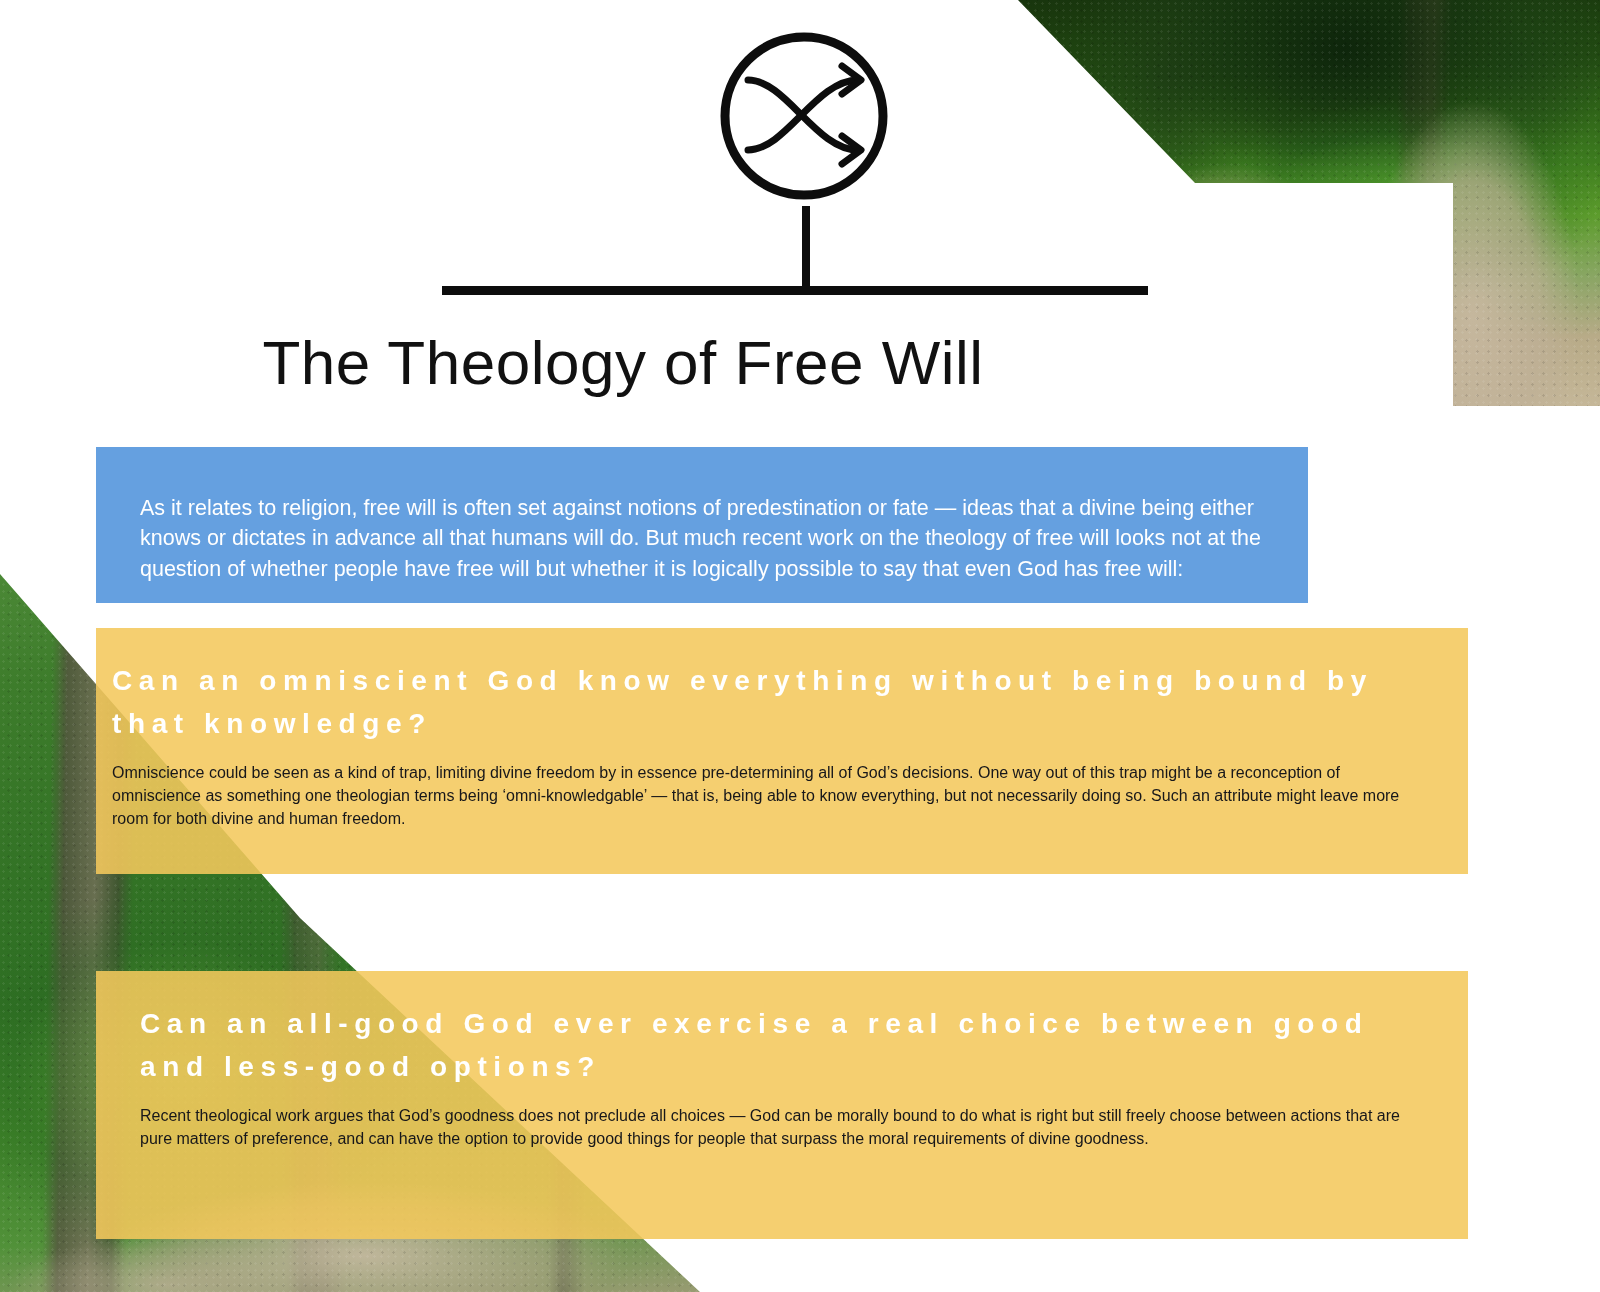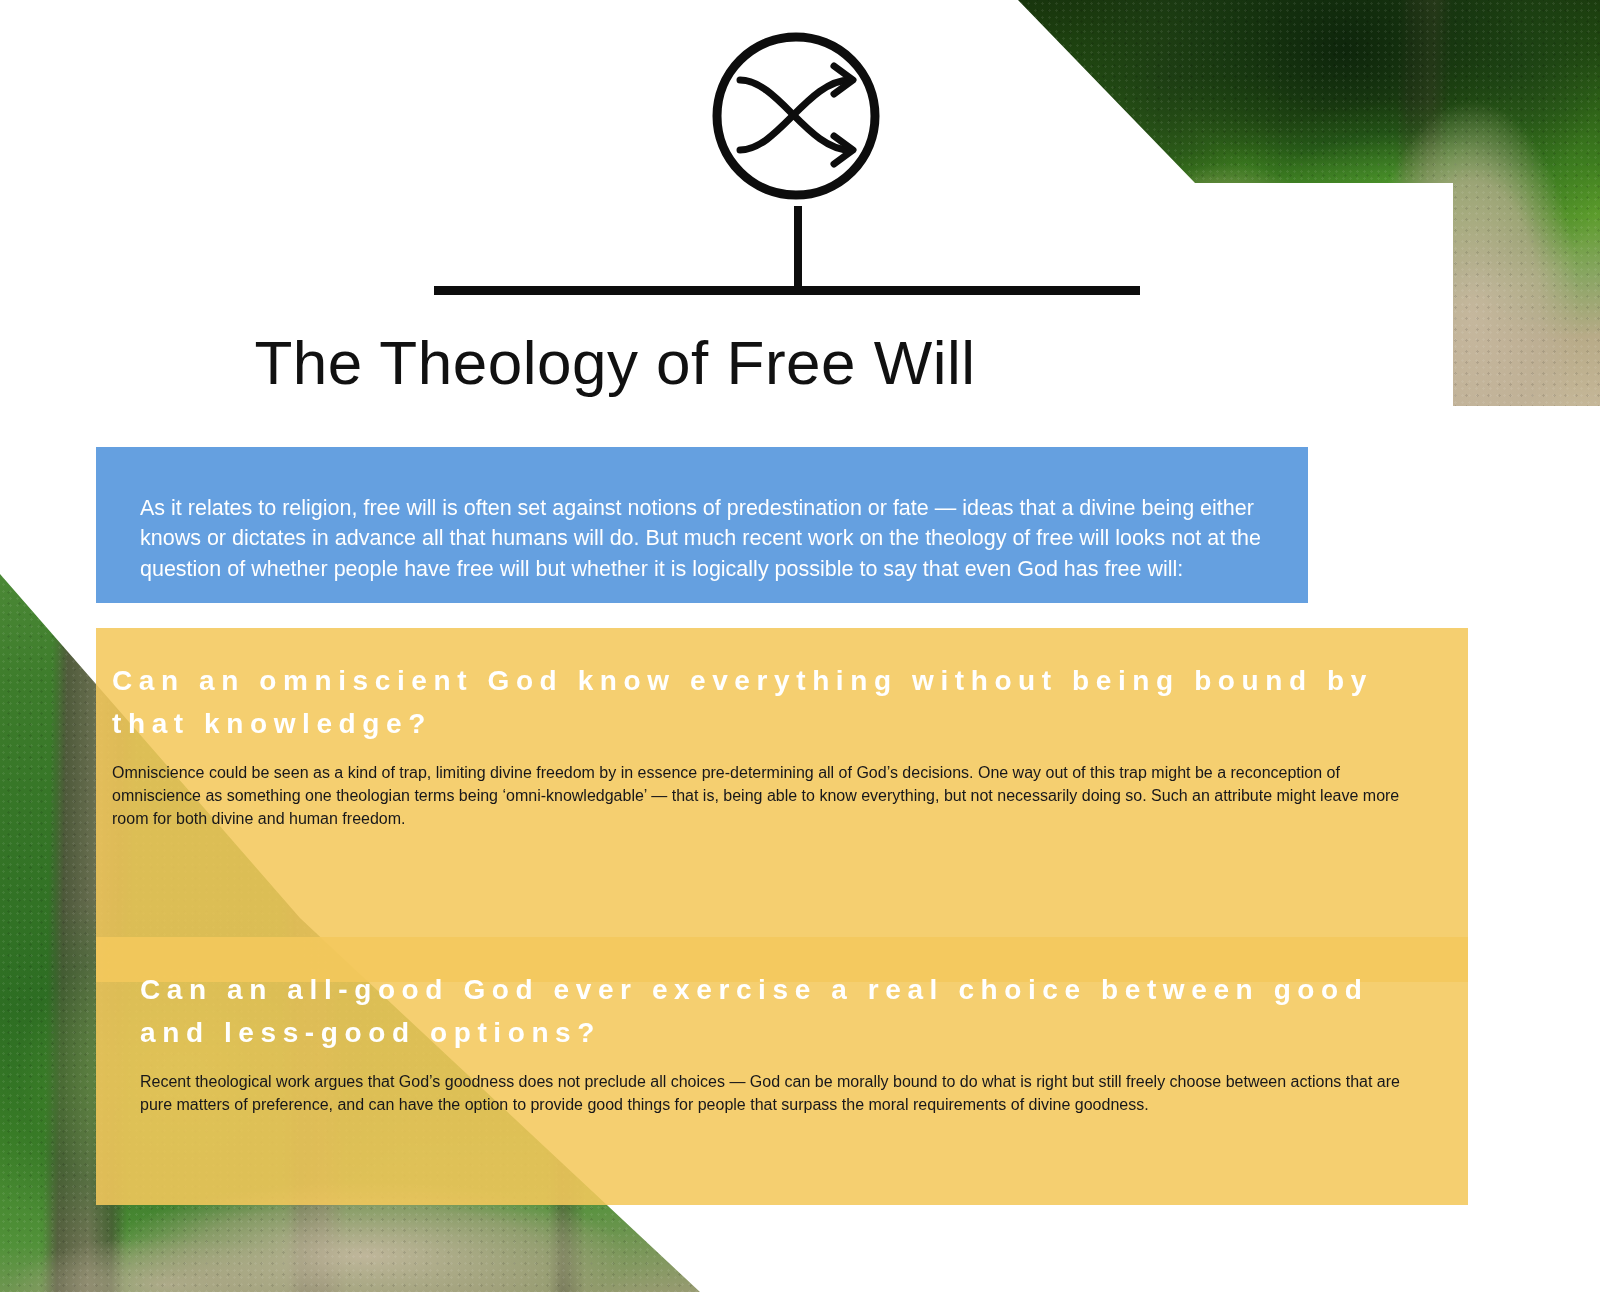--- a/index.html
+++ b/index.html
@@ -92,21 +92,21 @@
       
       radial-gradient(ellipse 60px 120px at 30% 22%, rgba(236,240,228,0.55) 0%, rgba(0,0,0,0) 70%),
       radial-gradient(ellipse 40px 80px at 58% 16%, rgba(232,238,226,0.45) 0%, rgba(0,0,0,0) 70%),
       linear-gradient(175deg, #4e8a38 0%, #3e7c2c 16%, #357427 36%, #2f6f24 56%, #3d8129 72%, #52913a 86%, #9c9c76 100%);
     filter: saturate(1.02);
   }
 
   
   #header {
     position: absolute;
-    left: 0;
+    left: 8px;
     top: 0;
     width: 1404px;
     height: 420px;
   }
   #logo-wrap {
     position: absolute;
     left: 420px;
     top: 18px;
     width: 730px;
     height: 270px;
@@ -167,22 +167,22 @@
     color: #ffffff;
     font-weight: 400;
   }
 
   .qa-block {
     left: 96px;
     width: 1372px;
     background: rgba(244, 200, 92, 0.88);
     padding: 32px 44px 24px 44px;
   }
-  #qa-block-1 { top: 628px; height: 354px; padding-left: 16px; }
-  #qa-block-2 { top: 937px; height: 268px; }
+  #qa-block-1 { top: 628px; height: 246px; padding-left: 16px; }
+  #qa-block-2 { top: 971px; height: 268px; }
 
   .qa-heading {
     font-size: 28px;
     line-height: 1.52;
     letter-spacing: 6.6px;
     color: #ffffff;
     font-weight: 600;
     margin: 0 0 16px 0;
   }
   .qa-body {

